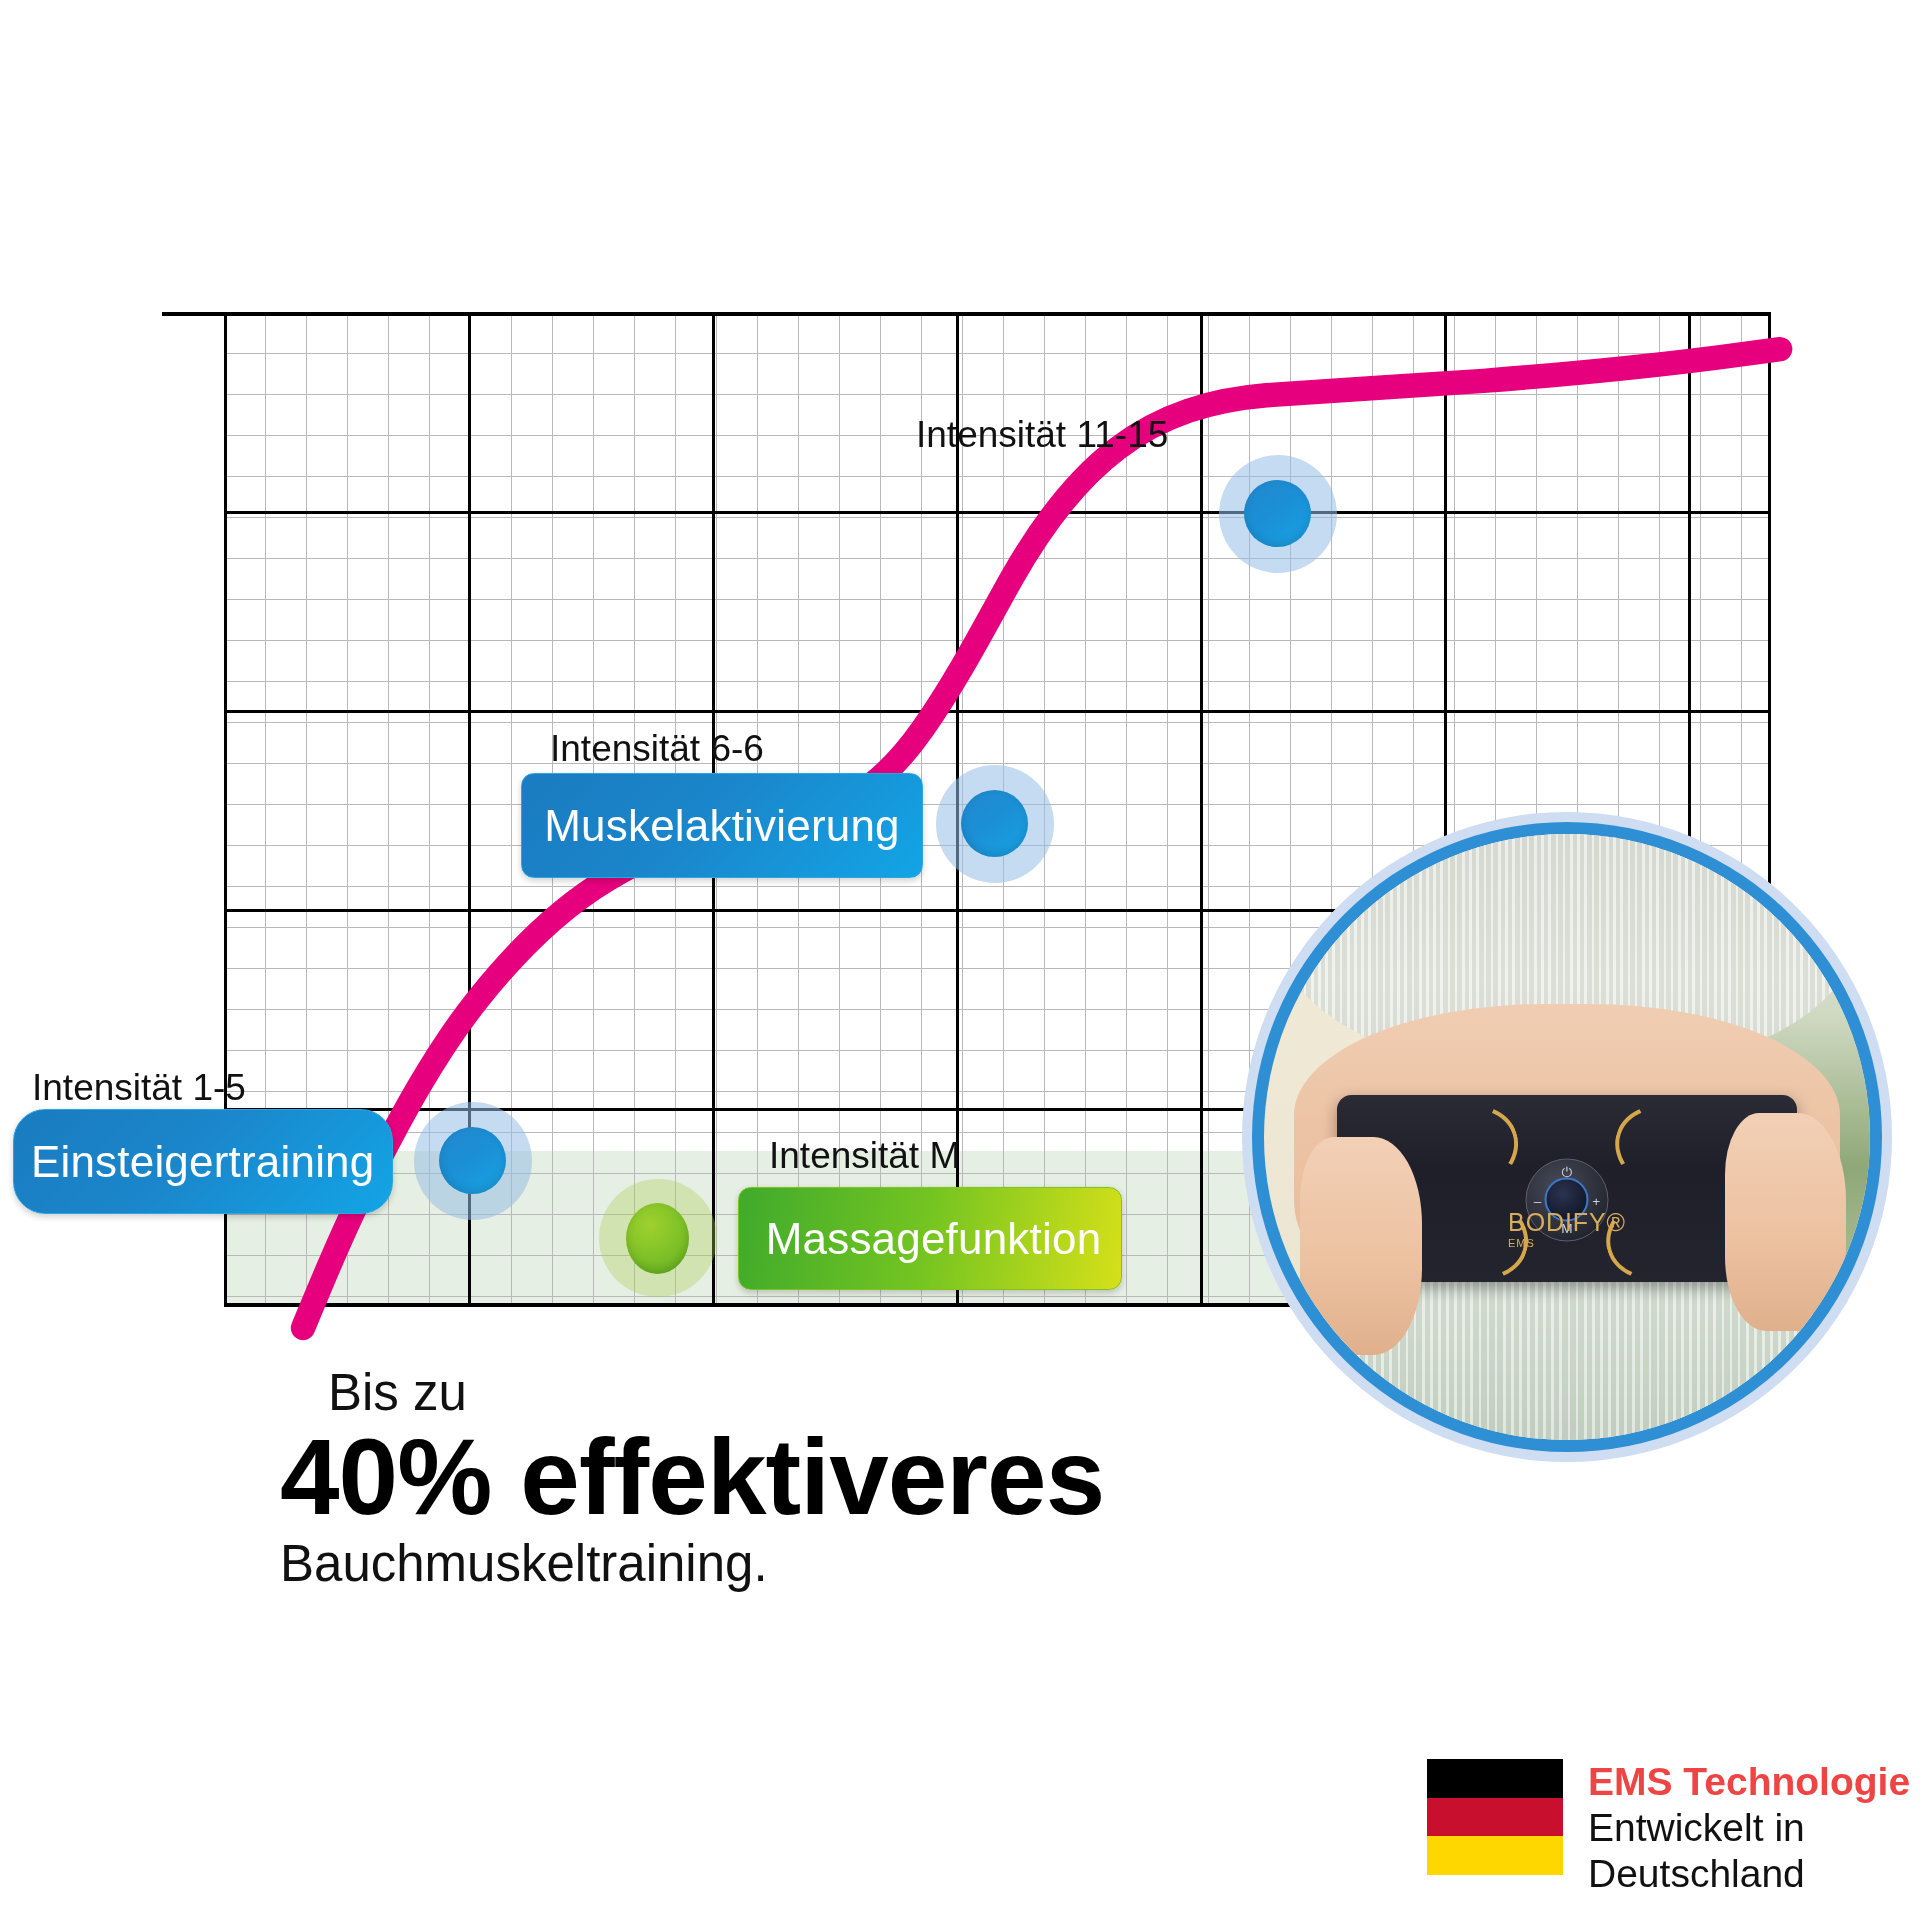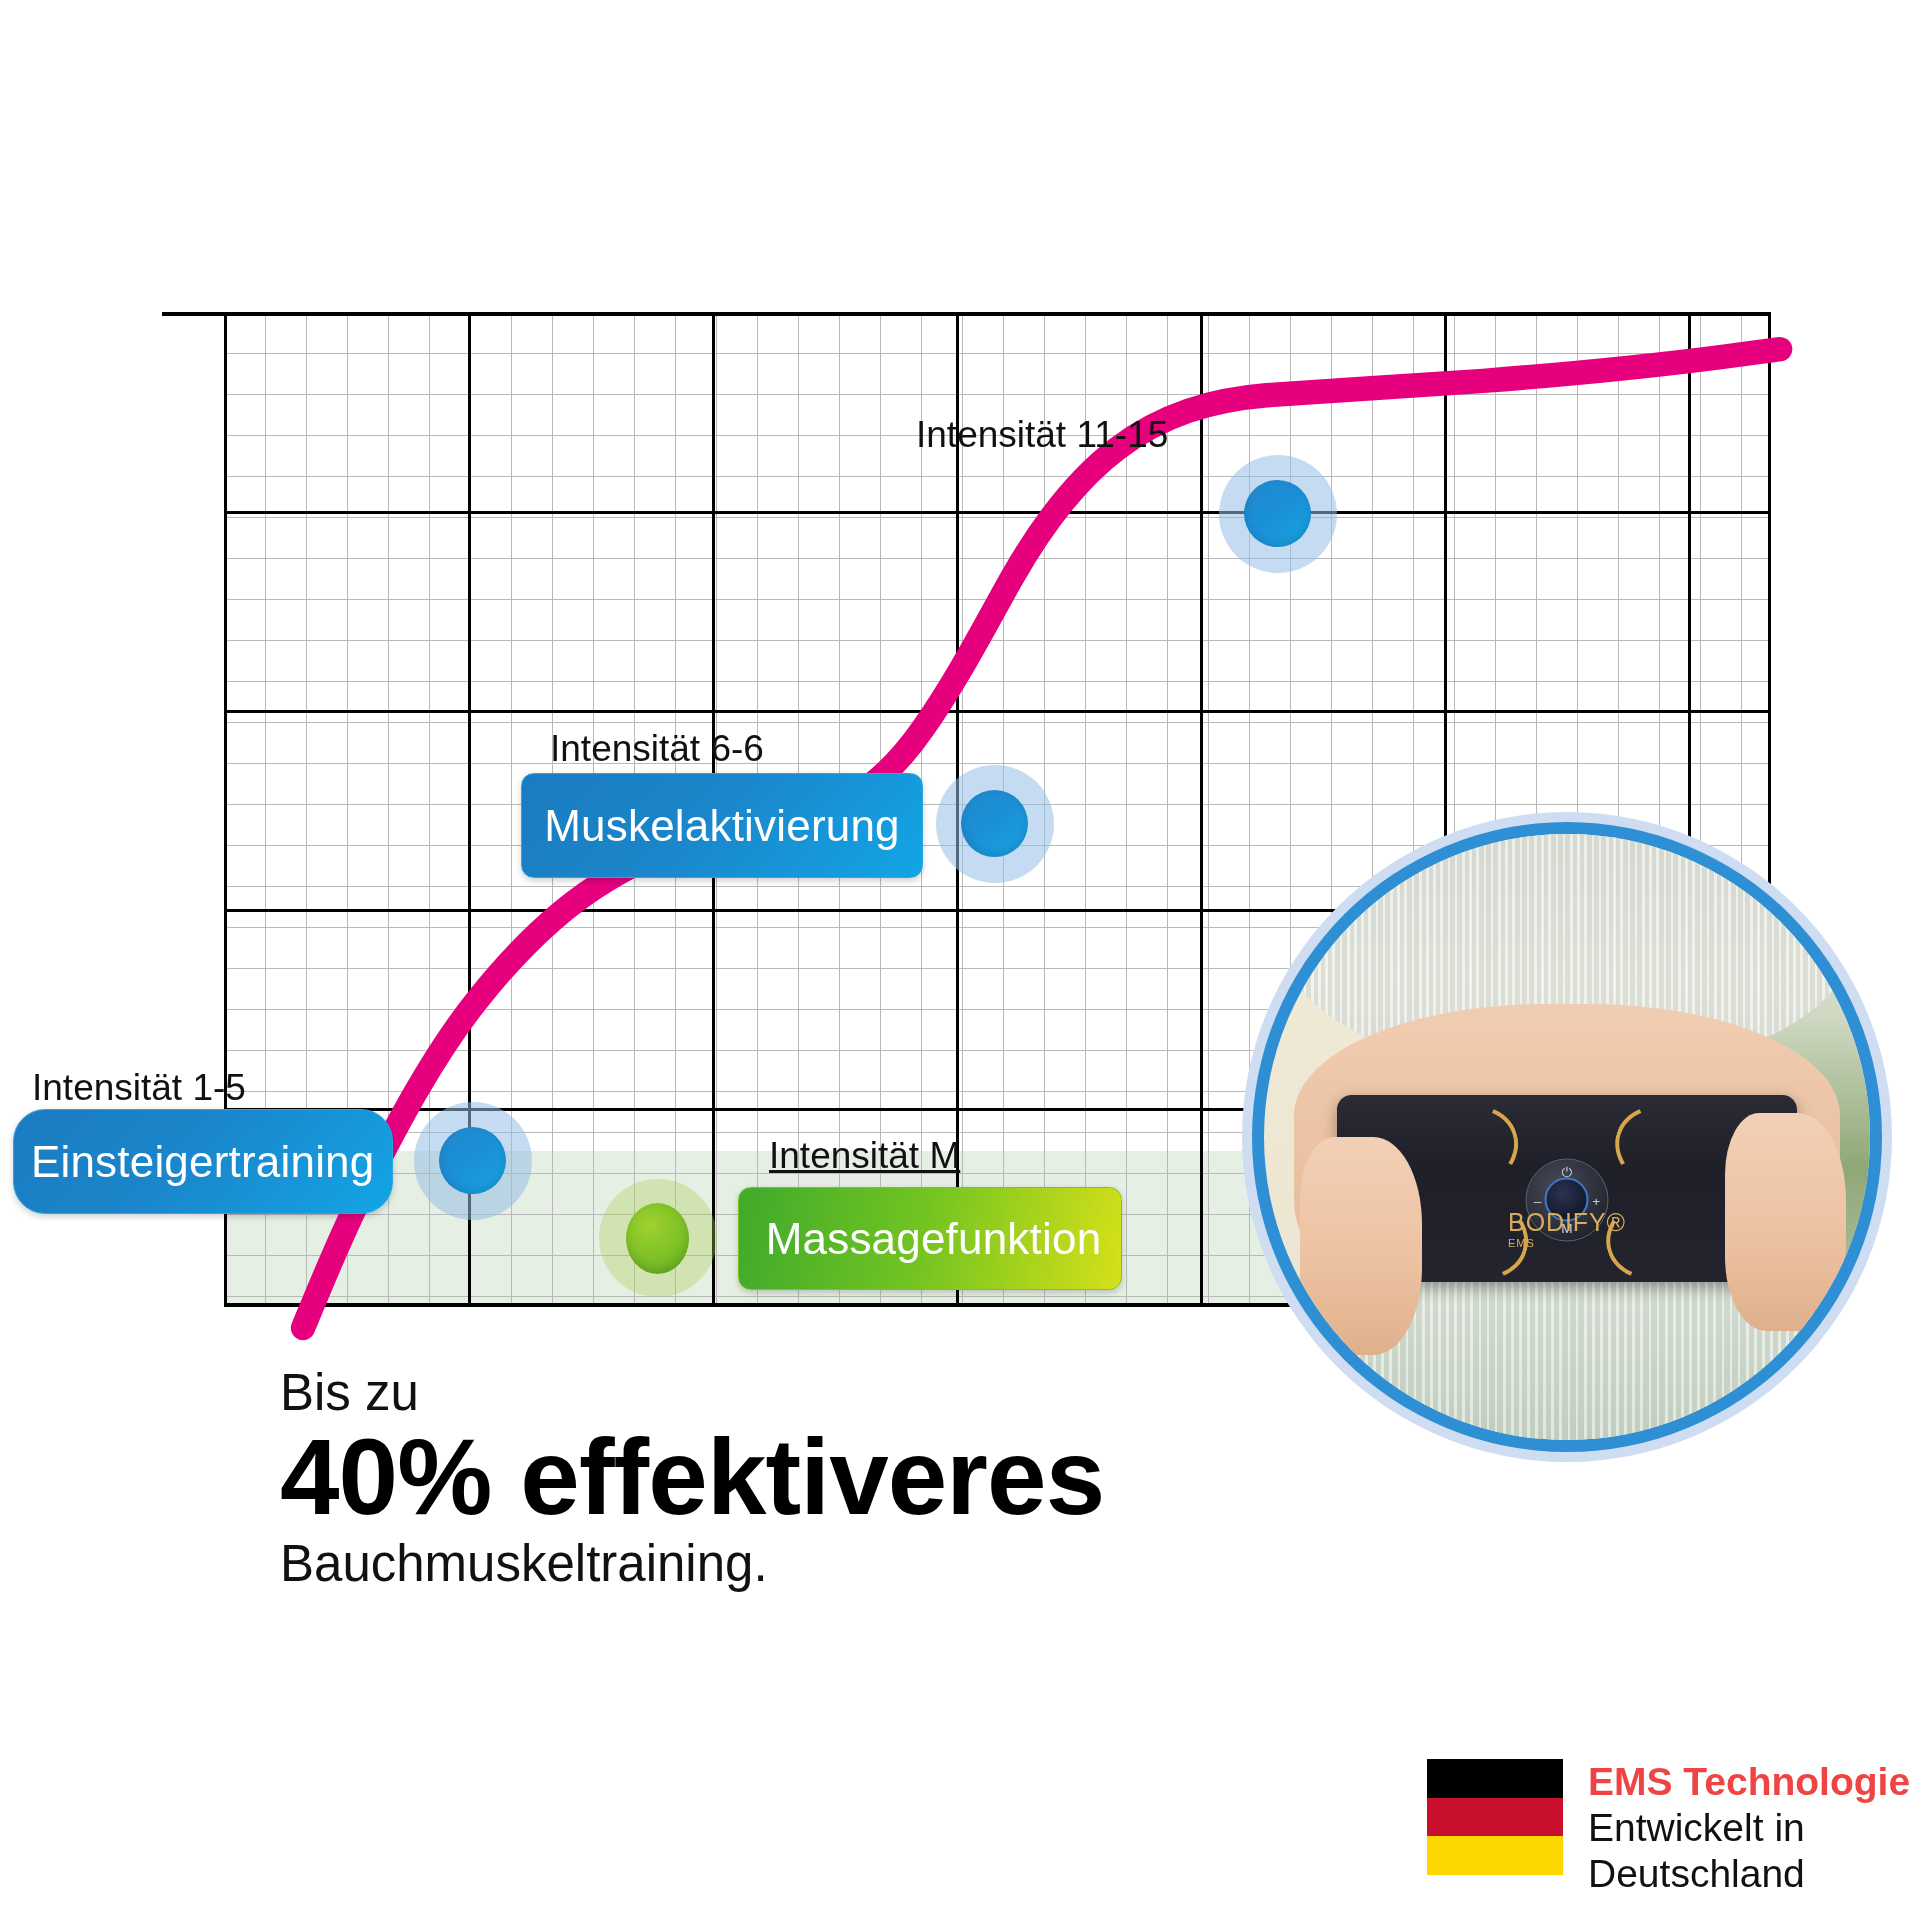--- a/index.html
+++ b/index.html
@@ -96,21 +96,21 @@
   .ph-knob .pw{top:5.4px;}
   .ph-knob .mi{left:7.2px;top:34px;}
   .ph-knob .pl{right:7.2px;top:34px;}
   .ph-knob .mm{bottom:4.5px;}
   .ph-brand{position:absolute;left:50%;transform:translateX(-50%);bottom:18%;text-align:left;
     color:#d8ac5c;font-size:25px;letter-spacing:0.9px;}
   .ph-brand small{display:block;font-size:11px;letter-spacing:0.9px;}
 
   
   #headline{position:absolute;left:280px;top:1366px;width:995px;}
-  #headline .l1{font-size:51px;line-height:1.05;color:#111;}
+  #headline .l1{font-size:51px;line-height:1.05;color:#111;margin-left:48px;}
   #headline .l2{font-size:107px;font-weight:bold;line-height:1.08;color:#000;letter-spacing:-0.9px;}
   #headline .l3{font-size:51px;line-height:1.15;color:#111;}
 
   
   #de-badge{position:absolute;left:1427px;top:1759px;display:flex;align-items:flex-start;gap:25px;}
   #de-flag{width:136px;height:116px;display:flex;flex-direction:column;}
   #de-flag i{display:block;width:100%;height:33.34%;}
   #de-text{font-size:39px;line-height:1.18;}
   #de-text .t1{font-weight:bold;color:#ef4444;text-align:center;}
   #de-text .t2,#de-text .t3{color:#111;}
@@ -168,21 +168,21 @@
   </div>
 
   <div class="caption" style="left:32px;top:1067px;">Intensität 1-5</div>
   <div class="badge blue" style="left:12.7px;top:1109px;width:378px;height:103px;border-radius:32px;">Einsteigertraining</div>
 
   <div class="caption" style="left:550px;top:728px;">Intensität 6-6</div>
   <div class="badge blue" style="left:521px;top:773px;width:400px;height:103px;">Muskelaktivierung</div>
 
   <div class="caption" style="left:916px;top:414px;">Intensität 11-15</div>
 
-  <div class="caption" style="left:769px;top:1135px;text-decoration:underline;">Intensität M</div>
+  <div class="caption" style="left:769px;top:1135px;">Intensität M</div>
   <div class="badge green" style="left:738px;top:1187px;width:375px;height:101px;padding-left:7px;">Massagefunktion</div>
 
   <div id="product">
     <div class="ring2"></div>
     <div class="photo">
       <div class="ph-bgright"></div>
       <div class="ph-top"></div>
       <div class="ph-topribs"></div>
       <div class="ph-skin"></div>
       <div class="ph-bot"></div>

